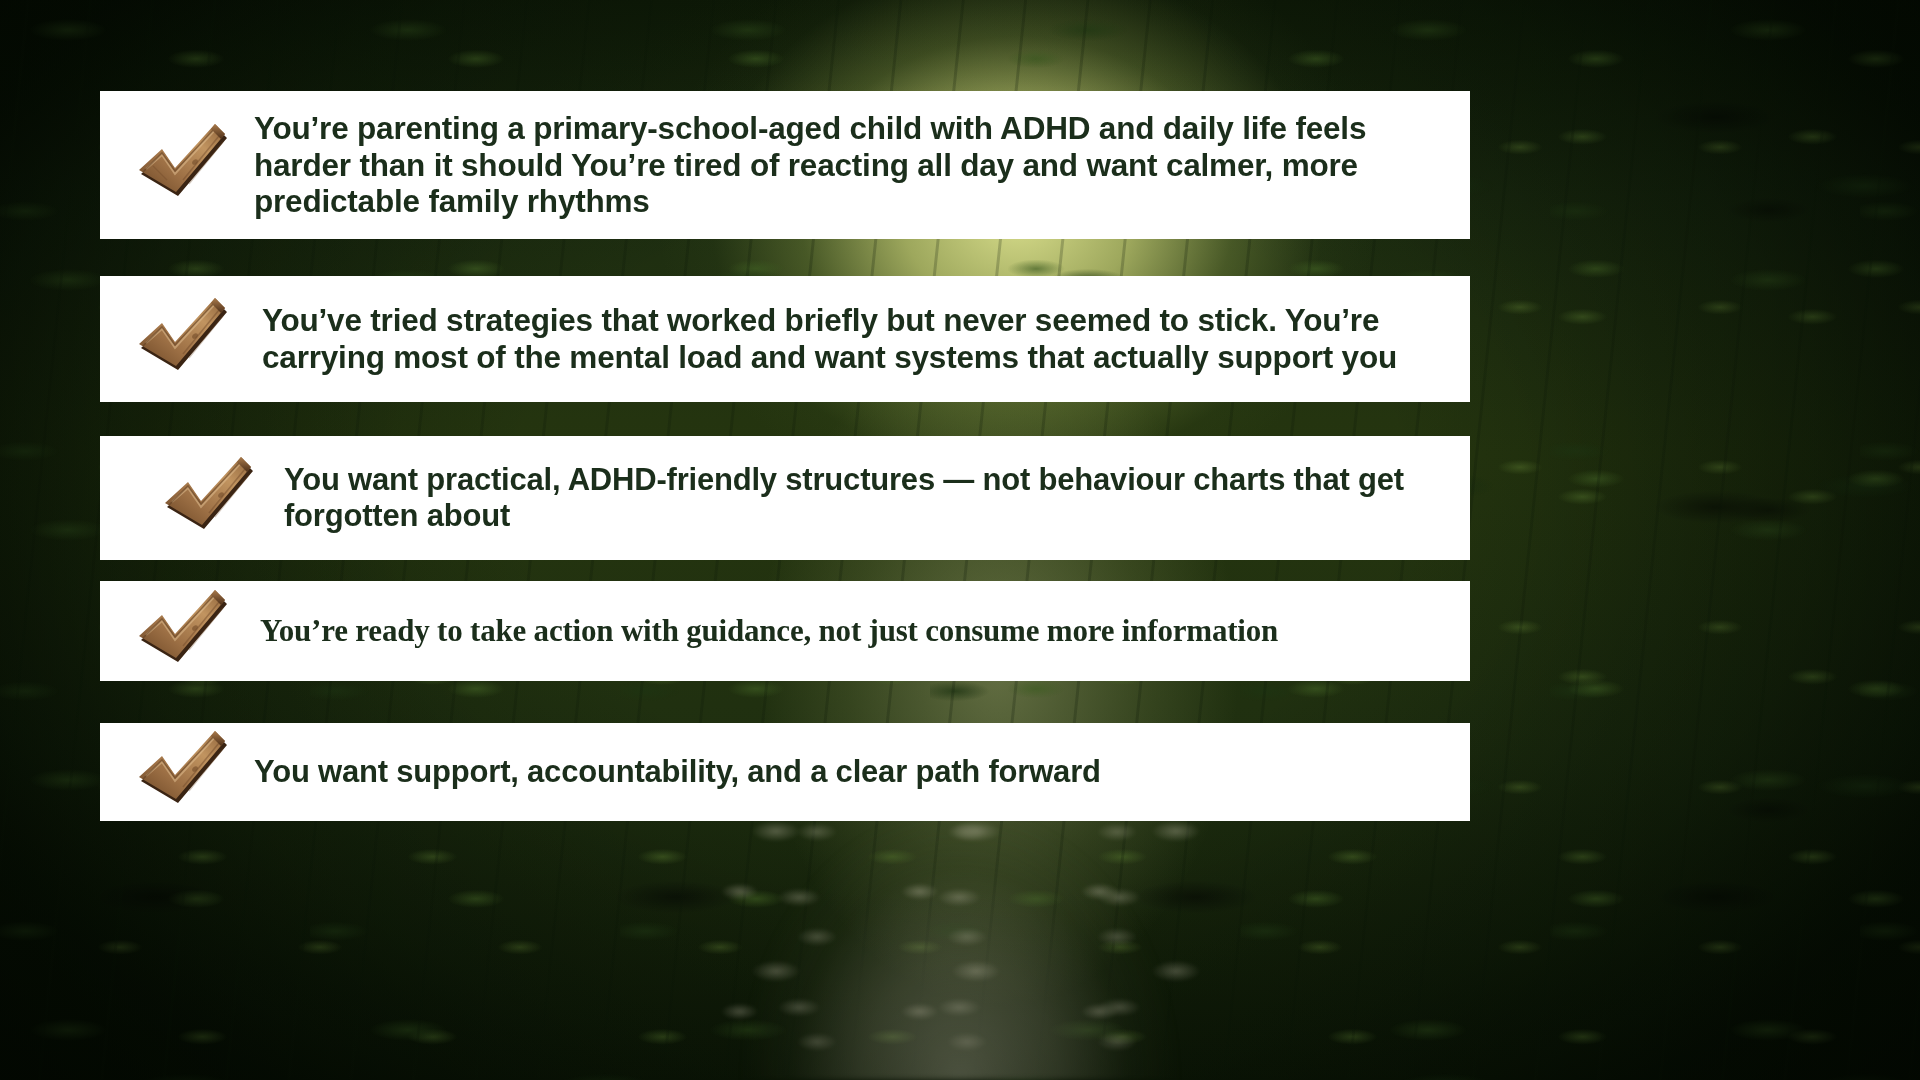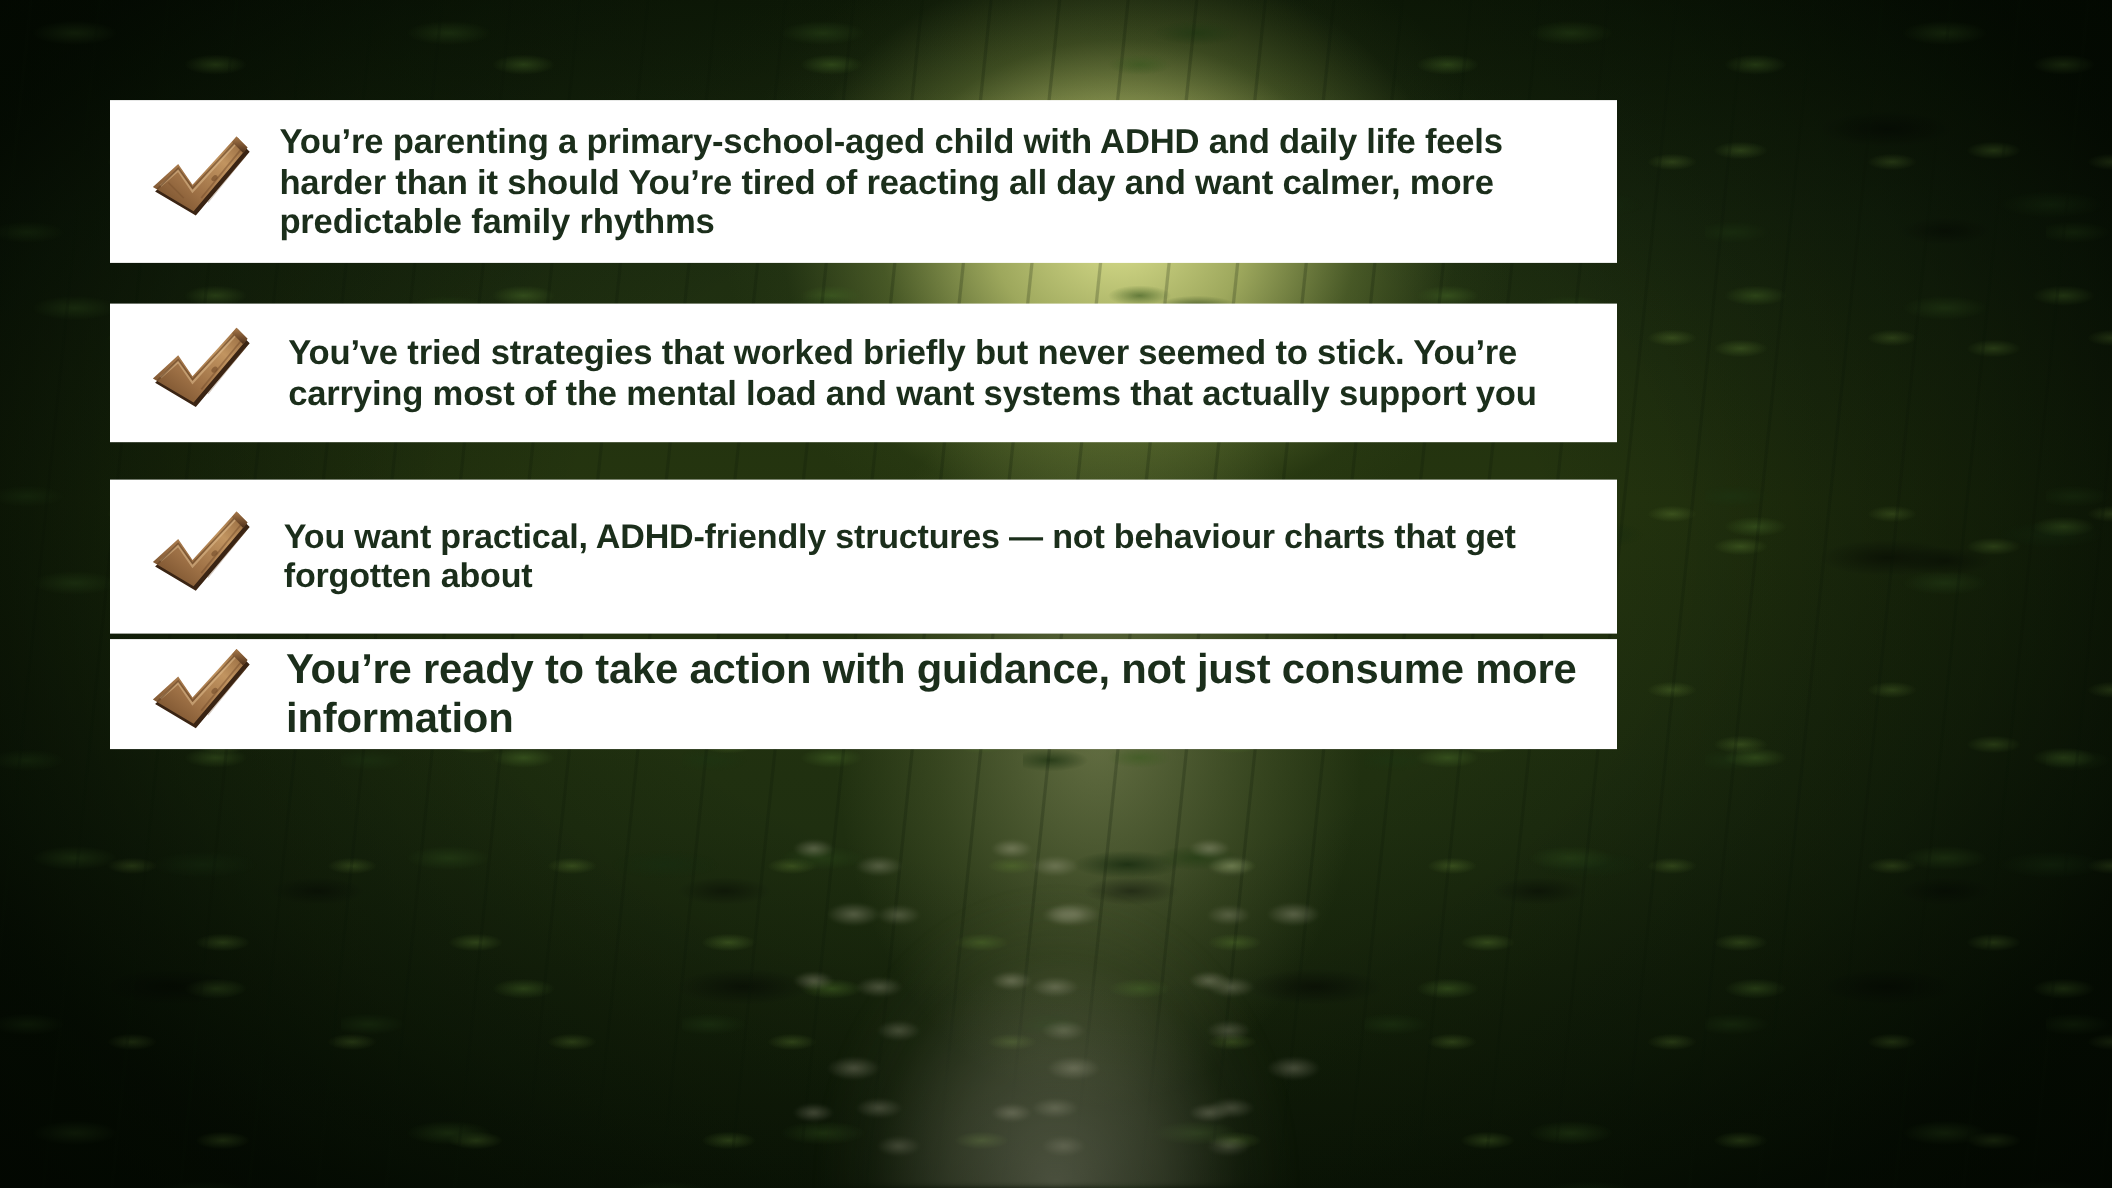--- a/index.html
+++ b/index.html
@@ -95,24 +95,24 @@
     line-height:1.16;
     letter-spacing:-0.2px;
     padding-right:26px;
   }
 
   
   #card-1{top:75px;height:148px;}
   #card-1 .card-text{font-size:31.5px;margin-left:14px;}
   #card-2{top:260px;height:126px;}
   #card-2 .card-text{font-size:31.5px;margin-left:22px;}
-  #card-3{top:420px;height:140px;}
+  #card-3{top:420px;height:124px;padding-left:26px;}
   #card-3 .card-text{font-size:31px;margin-left:18px;}
   #card-4{top:565px;height:100px;}
-  #card-4 .card-text{font-size:38px;margin-left:20px;}
+  #card-4 .card-text{font-size:31px;margin-left:20px;font-family:Liberation Serif, serif;}
   #card-5{top:707px;height:98px;}
   #card-5 .card-text{font-size:31px;margin-left:14px;}
 
   .tick{display:block;}
 </style>
 </head>
 <body>
 
 <div class="stage">
 
@@ -203,15 +203,30 @@
           <path d="M10 50 L29 31 L42 49 L84 4" fill="none" stroke="#5a3a1d" stroke-opacity=".5" stroke-width="1.5"></path>
           <path d="M50 58 L86 14" stroke="#6e4827" stroke-opacity=".45" stroke-width="1.6" fill="none"></path>
           <path d="M56 62 L90 20" stroke="#6e4827" stroke-opacity=".3" stroke-width="1.2" fill="none"></path>
           <ellipse cx="62" cy="40" rx="3.2" ry="2.2" fill="#6b4524" fill-opacity=".55" transform="rotate(-42 62 40)"></ellipse>
           <path d="M82 2 L92 12 L88 17 L78 7 Z" fill="url(#wg1b)"></path>
         </svg>
       </div>
       <div class="card-text">You’re ready to take action with guidance, not just consume more information</div>
     </div>
 
+    <div class="card" id="card-5">
+      <div class="card-icon">
+        <svg class="tick" width="96" height="86" viewBox="0 0 96 86" aria-hidden="true">
+          <path d="M8 52 L31 31 L44 50 L84 6 L94 16 L45 74 Z" fill="#3a2413"></path>
+          <path d="M6 48 L29 27 L42 46 L82 2 L92 12 L43 70 Z" fill="url(#wg1a)"></path>
+          <path d="M13 47 L29 33 L42 52 L81 9" fill="none" stroke="#e0bd8f" stroke-opacity=".55" stroke-width="2"></path>
+          <path d="M10 50 L29 31 L42 49 L84 4" fill="none" stroke="#5a3a1d" stroke-opacity=".5" stroke-width="1.5"></path>
+          <path d="M50 58 L86 14" stroke="#6e4827" stroke-opacity=".45" stroke-width="1.6" fill="none"></path>
+          <path d="M56 62 L90 20" stroke="#6e4827" stroke-opacity=".3" stroke-width="1.2" fill="none"></path>
+          <ellipse cx="62" cy="40" rx="3.2" ry="2.2" fill="#6b4524" fill-opacity=".55" transform="rotate(-42 62 40)"></ellipse>
+          <path d="M82 2 L92 12 L88 17 L78 7 Z" fill="url(#wg1b)"></path>
+        </svg>
+      </div>
+      <div class="card-text">You want support, accountability, and a clear path forward</div>
+    </div>
 
   </div>
 </div>
 
 </body></html>

